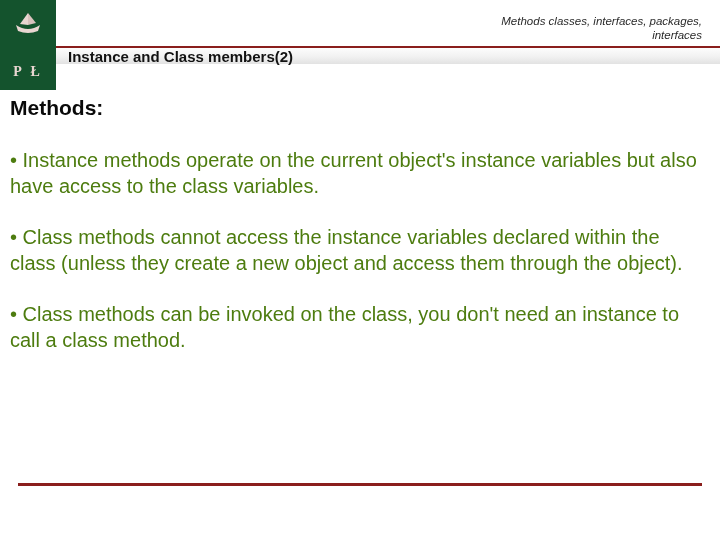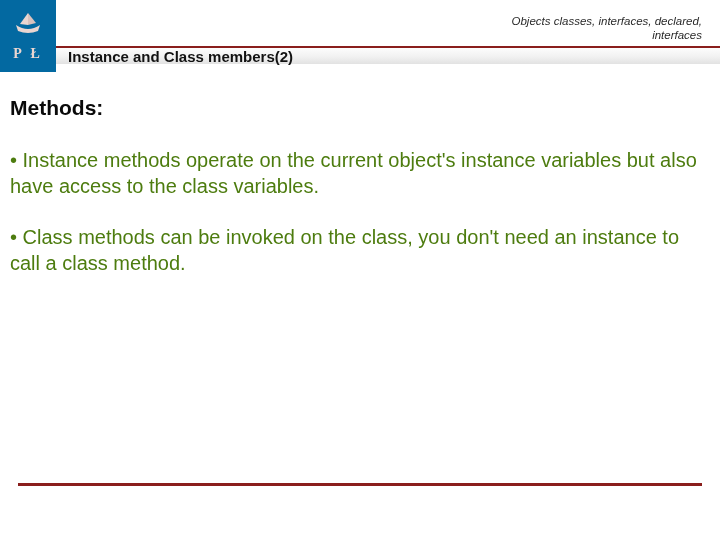--- a/index.html
+++ b/index.html
@@ -1,21 +1,21 @@
 <!DOCTYPE html>
 <html><head>
 <meta charset="utf-8">
 <style>
   * { margin: 0; padding: 0; box-sizing: border-box; }
   html, body { width: 720px; height: 540px; font-family: Arial, Helvetica, sans-serif; background: #fff; }
   .slide { position: relative; width: 720px; height: 540px; }
   .header { position: relative; height: 74px; }
   .logo-block {
-    position: absolute; left: 0; top: 0; width: 56px; height: 72px;
-    background: #0369a1;
+    position: absolute; left: 0; top: 0; width: 56px; height: 90px;
+    background: #14532d;
   }
   .logo-block svg { position: absolute; left: 50%; top: 11px; transform: translateX(-50%); }
   .logo-letters {
     position: absolute; left: 0; right: 0; bottom: 10px; text-align: center;
     color: #e9d6d1; font-family: Georgia, 'Times New Roman', serif;
     font-size: 14px; letter-spacing: 3px; font-weight: 600;
   }
   .breadcrumb {
     position: absolute; right: 18px; top: 14px; text-align: right;
     font-size: 11.5px; font-style: italic; color: #2a2a2a; line-height: 1.25;
@@ -46,30 +46,31 @@
   <div class="header">
     <div class="logo-block">
       <svg width="28" height="22" viewBox="0 0 28 22">
         <path d="M2 14 Q14 22 26 14 L24 20 Q14 24 4 20 Z" fill="#e9d6d1"></path>
         <path d="M14 2 L14 14 L6 13 Z" fill="#e9d6d1"></path>
         <path d="M14 2 L14 14 L22 12 Z" fill="#d9c2bd"></path>
       </svg>
       <div class="logo-letters">P Ł</div>
     </div>
     <div class="breadcrumb">
-      <div>Objects classes, interfaces, declared,</div>
+      <div>Methods classes, interfaces, packages,</div>
       <div>interfaces</div>
     </div>
     <div class="thin-rule-top"></div>
     <div class="title-bar">
       <span class="title-bar-text">Instance and Class members(2)</span>
     </div>
   </div>
 
   <div class="content">
     <div class="section-heading">Methods:</div>
     <div class="bullet">• Instance methods operate on the current object's instance variables but also have access to the class variables.</div>
+    <div class="bullet">• Class methods cannot access the instance variables declared within the class (unless they create a new object and access them through the object).</div>
     <div class="bullet">• Class methods can be invoked on the class, you don't need an instance to call a class method.</div>
   </div>
 
   <div class="footer-rule"></div>
 
 </div>
 
 </body></html>

